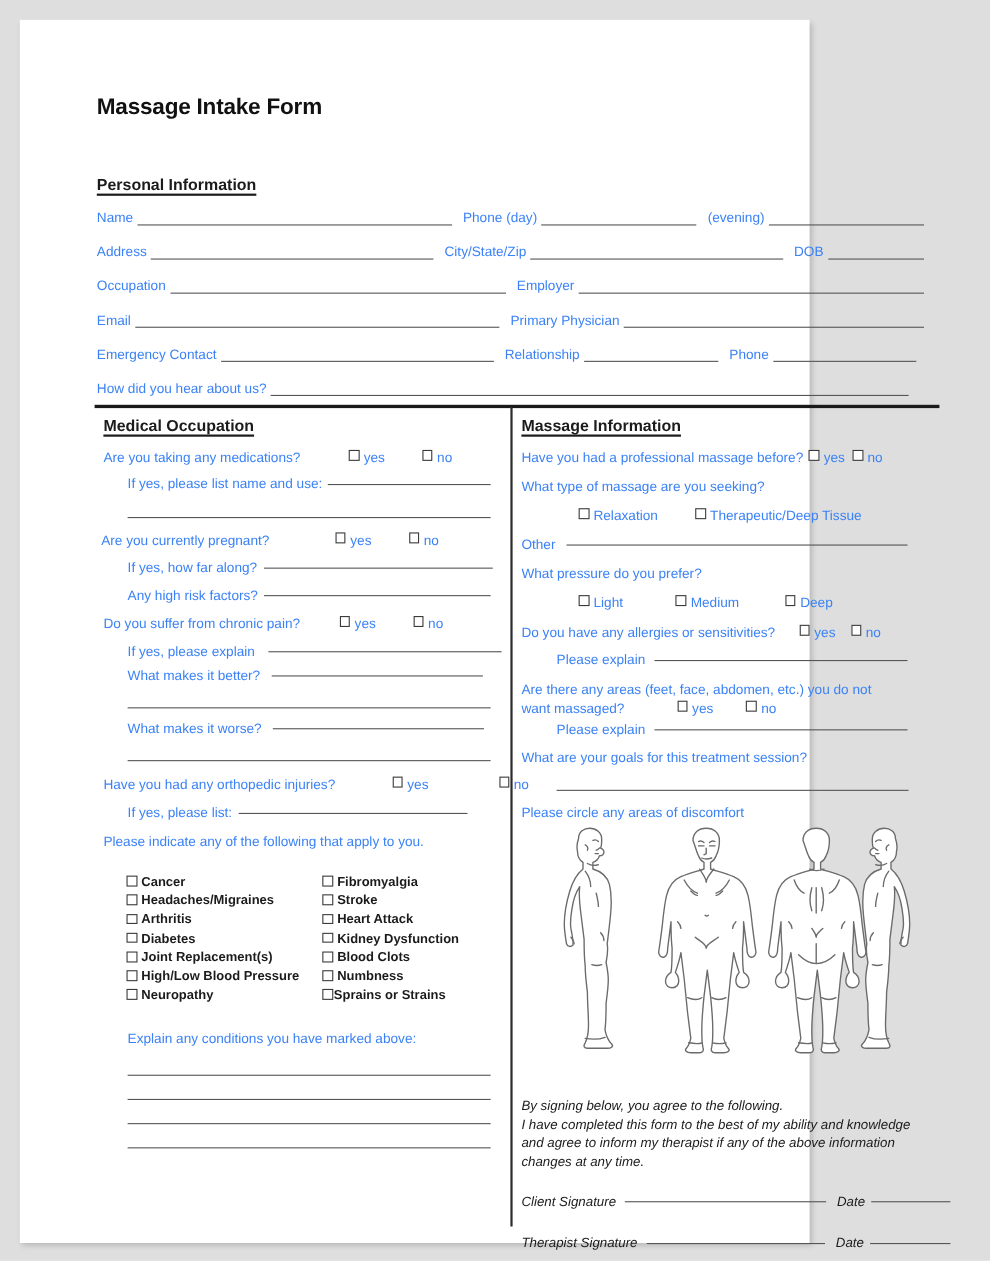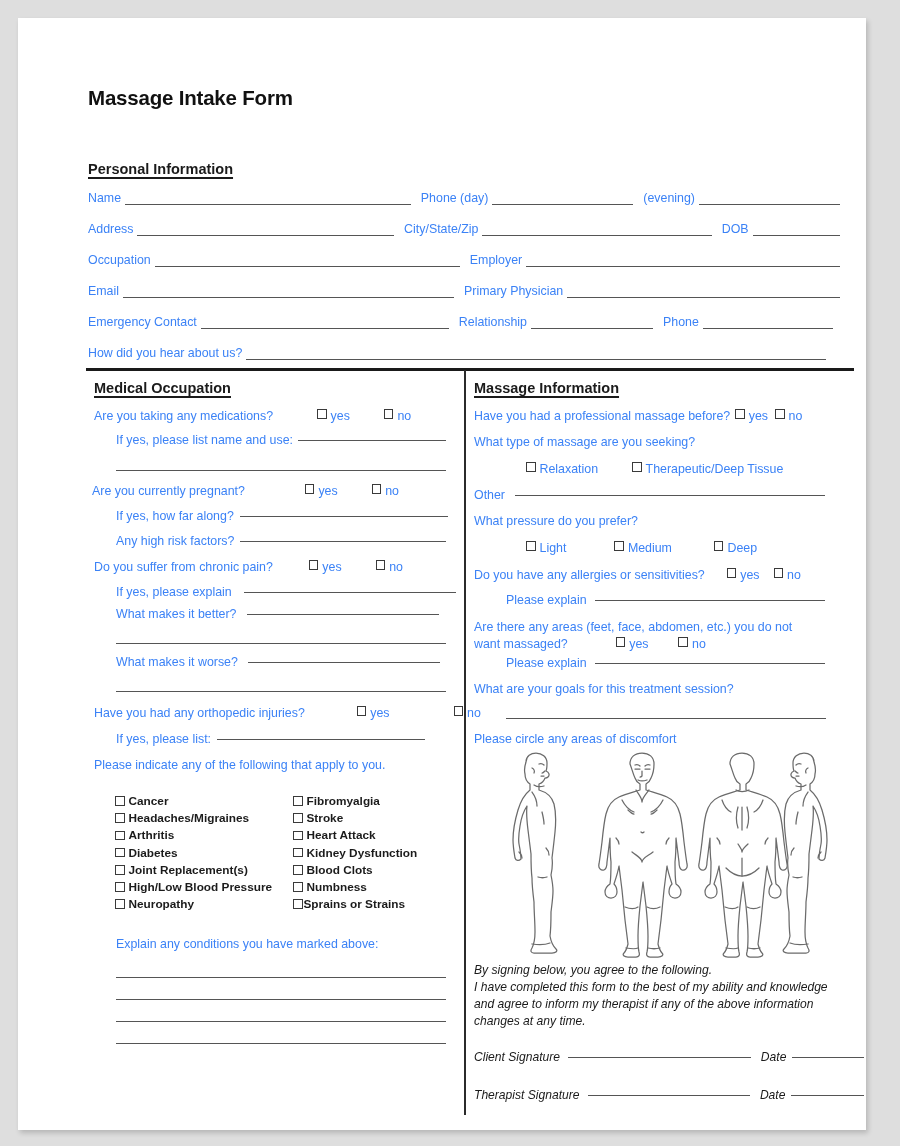--- a/index.html
+++ b/index.html
@@ -5,21 +5,21 @@
   * { box-sizing: border-box; margin: 0; padding: 0; }
   html, body {
     width: 900px; height: 1146px;
     background: #dedede;
     font-family: "Liberation Sans", sans-serif;
     overflow: hidden;
   }
   .page {
     position: absolute;
     left: 18px; top: 18px;
-    width: 848px; height: 1112px;
+    width: 718px; height: 1112px;
     background: #ffffff;
     box-shadow: 2px 3px 5px rgba(0,0,0,0.18);
   }
   .inner { position: absolute; left: 50px; top: 0; width: 782px; height: 100%; }
 
   
   .form-title {
     position: absolute; left: 20px; top: 68px;
     font-size: 20.5px; font-weight: bold; color: #111;
     letter-spacing: -0.2px;
@@ -553,21 +553,21 @@
             <path d="M34,60 C35,64 36,68 36,72" fill="none"></path>
             <path d="M38,96 C40,98 41,100 41,103" fill="none"></path>
             <path d="M30,125 C33,126 36,126 39,125" fill="none"></path>
             <path d="M11,100 C13,102 14,104 14,106" fill="none"></path>
             <path d="M24,192 C30,193 37,193 42,191" fill="none"></path>
           </g>
         </g>
       </svg>
     </div>
 
-    <div style="position:absolute; left:406px; top:945px; width:390px;">
+    <div style="position:absolute; left:406px; top:980px; width:390px;">
       <div class="ital">By signing below, you agree to the following.</div>
       <div class="ital" style="margin-top:3px;">I have completed this form to the best of my ability and knowledge</div>
       <div class="ital" style="margin-top:3px;">and agree to inform my therapist if any of the above information</div>
       <div class="ital" style="margin-top:3px;">changes at any time.</div>
 
       <div class="qrow" style="margin-top:22px;">
         <span class="ital">Client Signature</span>
         <span class="fill" style="width:194px; margin-left:8px;"></span>
         <span class="ital" style="margin-left:10px;">Date</span>
         <span class="fill" style="width:76px; margin-left:6px;"></span>

